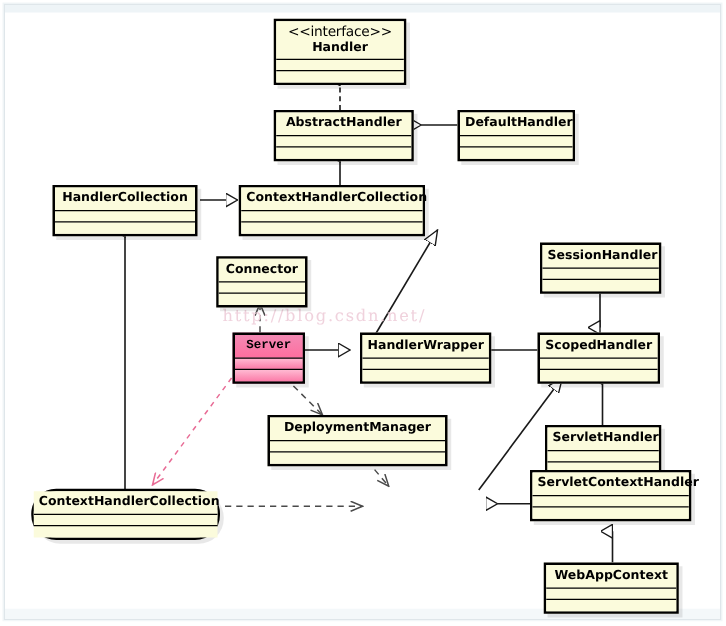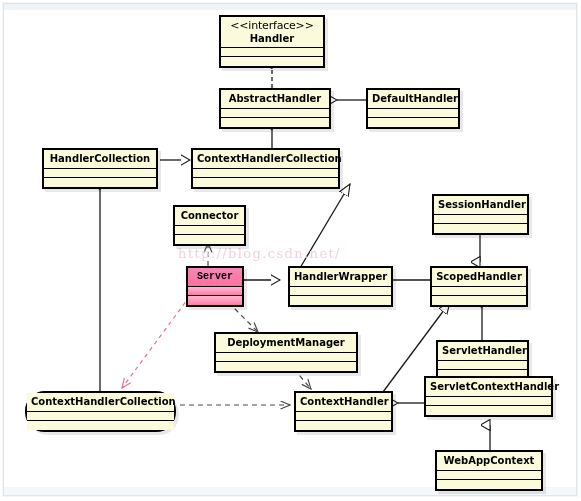--- a/index.html
+++ b/index.html
@@ -271,25 +271,20 @@
     <div class="compart"></div>
     <div class="compart tall"></div>
   </div>
 
   <div class="uml" style="left:25px; top:391px; width:151px;border-radius:20px;">
     <div class="title">ContextHandlerCollection</div>
     <div class="compart"></div>
     <div class="compart tall"></div>
   </div>
 
-  <div class="uml" style="left:294px; top:391px; width:99px;">
-    <div class="title">ContextHandler</div>
-    <div class="compart"></div>
-    <div class="compart tall"></div>
-  </div>
 
   <div class="uml" style="left:424px; top:376px; width:129px;">
     <div class="title">ServletContextHandler</div>
     <div class="compart"></div>
     <div class="compart tall"></div>
   </div>
 
   <div class="uml" style="left:435px; top:450px; width:108px;">
     <div class="title">WebAppContext</div>
     <div class="compart"></div>

